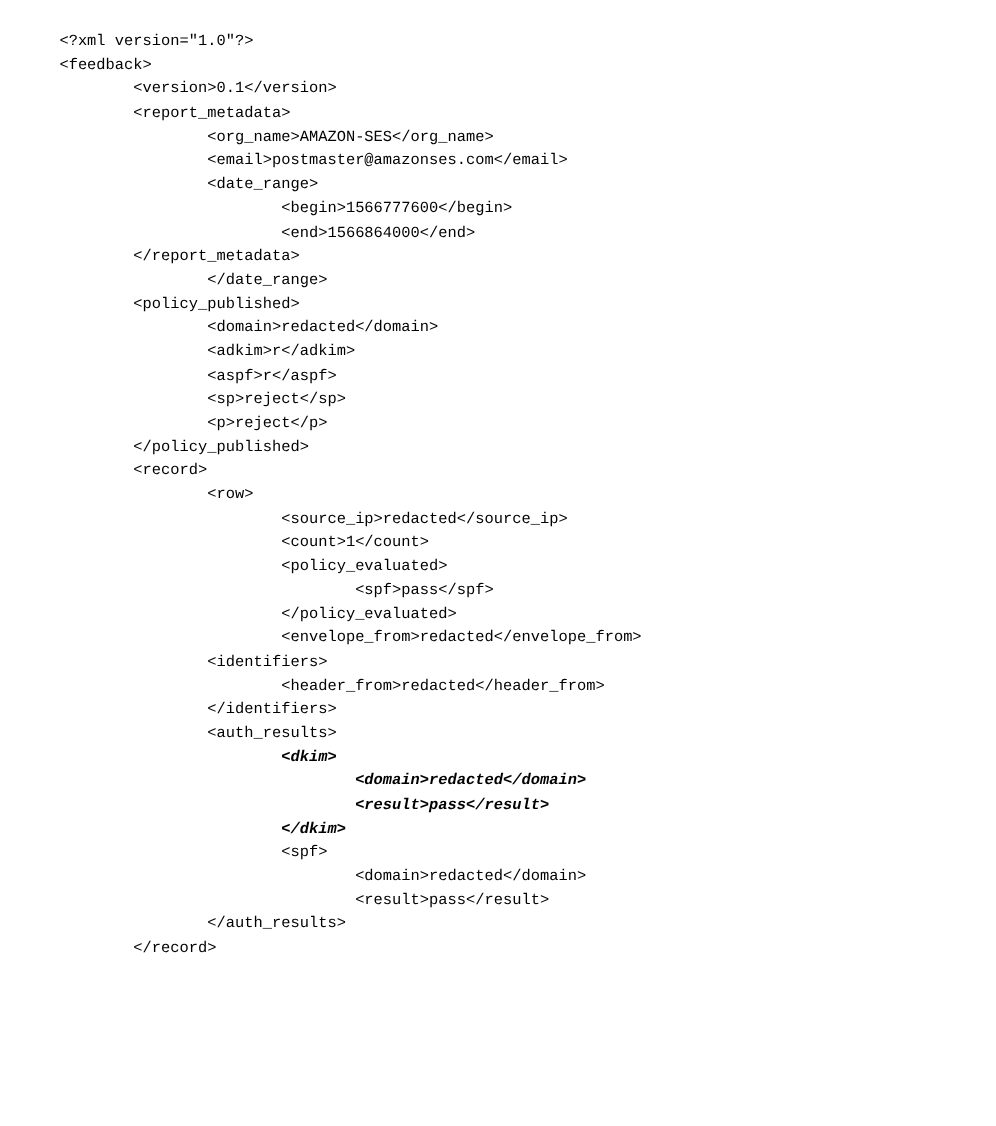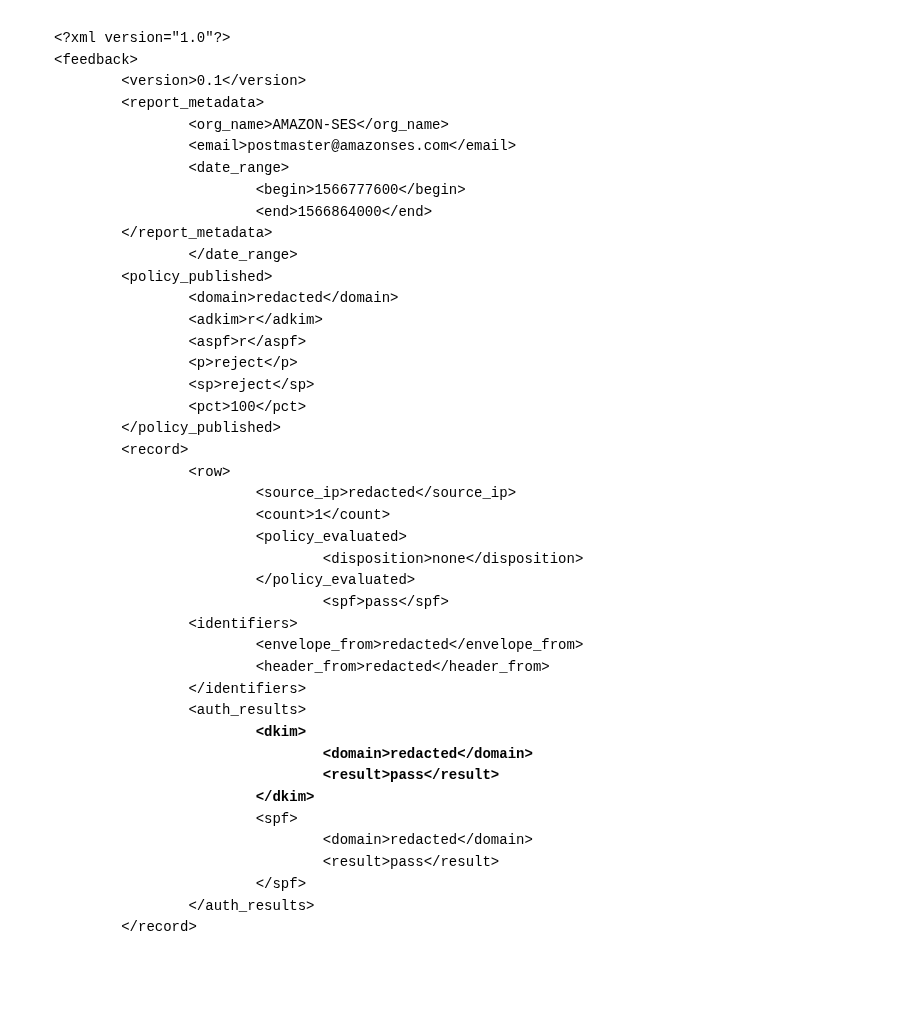--- a/index.html
+++ b/index.html
@@ -14,20 +14,21 @@
   .sheet {
     width: 905px;
     box-sizing: border-box;
     padding: 28px 0 40px 54px;
   }
   .line {
     white-space: pre;
   }
   .bold {
     font-weight: 700;
+    font-style: italic;
   }
 </style>
 </head>
 <body>
 
 <div class="sheet" id="code">
     <div class="line">&lt;?xml version="1.0"?&gt;</div>
     <div class="line">&lt;feedback&gt;</div>
     <div class="line">        &lt;version&gt;0.1&lt;/version&gt;</div>
     <div class="line">        &lt;report_metadata&gt;</div>
@@ -35,40 +36,37 @@
     <div class="line">                &lt;email&gt;postmaster@amazonses.com&lt;/email&gt;</div>
     <div class="line">                &lt;date_range&gt;</div>
     <div class="line">                        &lt;begin&gt;1566777600&lt;/begin&gt;</div>
     <div class="line">                        &lt;end&gt;1566864000&lt;/end&gt;</div>
     <div class="line">        &lt;/report_metadata&gt;</div>
     <div class="line">                &lt;/date_range&gt;</div>
     <div class="line">        &lt;policy_published&gt;</div>
     <div class="line">                &lt;domain&gt;redacted&lt;/domain&gt;</div>
     <div class="line">                &lt;adkim&gt;r&lt;/adkim&gt;</div>
     <div class="line">                &lt;aspf&gt;r&lt;/aspf&gt;</div>
+    <div class="line">                &lt;sp&gt;reject&lt;/sp&gt;</div>
     <div class="line">                &lt;p&gt;reject&lt;/p&gt;</div>
-    <div class="line">                &lt;sp&gt;reject&lt;/sp&gt;</div>
-    <div class="line">                &lt;pct&gt;100&lt;/pct&gt;</div>
     <div class="line">        &lt;/policy_published&gt;</div>
     <div class="line">        &lt;record&gt;</div>
     <div class="line">                &lt;row&gt;</div>
     <div class="line">                        &lt;source_ip&gt;redacted&lt;/source_ip&gt;</div>
     <div class="line">                        &lt;count&gt;1&lt;/count&gt;</div>
     <div class="line">                        &lt;policy_evaluated&gt;</div>
-    <div class="line">                                &lt;disposition&gt;none&lt;/disposition&gt;</div>
+    <div class="line">                                &lt;spf&gt;pass&lt;/spf&gt;</div>
     <div class="line">                        &lt;/policy_evaluated&gt;</div>
-    <div class="line">                                &lt;spf&gt;pass&lt;/spf&gt;</div>
+    <div class="line">                        &lt;envelope_from&gt;redacted&lt;/envelope_from&gt;</div>
     <div class="line">                &lt;identifiers&gt;</div>
-    <div class="line">                        &lt;envelope_from&gt;redacted&lt;/envelope_from&gt;</div>
     <div class="line">                        &lt;header_from&gt;redacted&lt;/header_from&gt;</div>
     <div class="line">                &lt;/identifiers&gt;</div>
     <div class="line">                &lt;auth_results&gt;</div>
     <div class="line bold">                        &lt;dkim&gt;</div>
     <div class="line bold">                                &lt;domain&gt;redacted&lt;/domain&gt;</div>
     <div class="line bold">                                &lt;result&gt;pass&lt;/result&gt;</div>
     <div class="line bold">                        &lt;/dkim&gt;</div>
     <div class="line">                        &lt;spf&gt;</div>
     <div class="line">                                &lt;domain&gt;redacted&lt;/domain&gt;</div>
     <div class="line">                                &lt;result&gt;pass&lt;/result&gt;</div>
-    <div class="line">                        &lt;/spf&gt;</div>
     <div class="line">                &lt;/auth_results&gt;</div>
     <div class="line">        &lt;/record&gt;</div>
   </div>
 
 </body></html>

